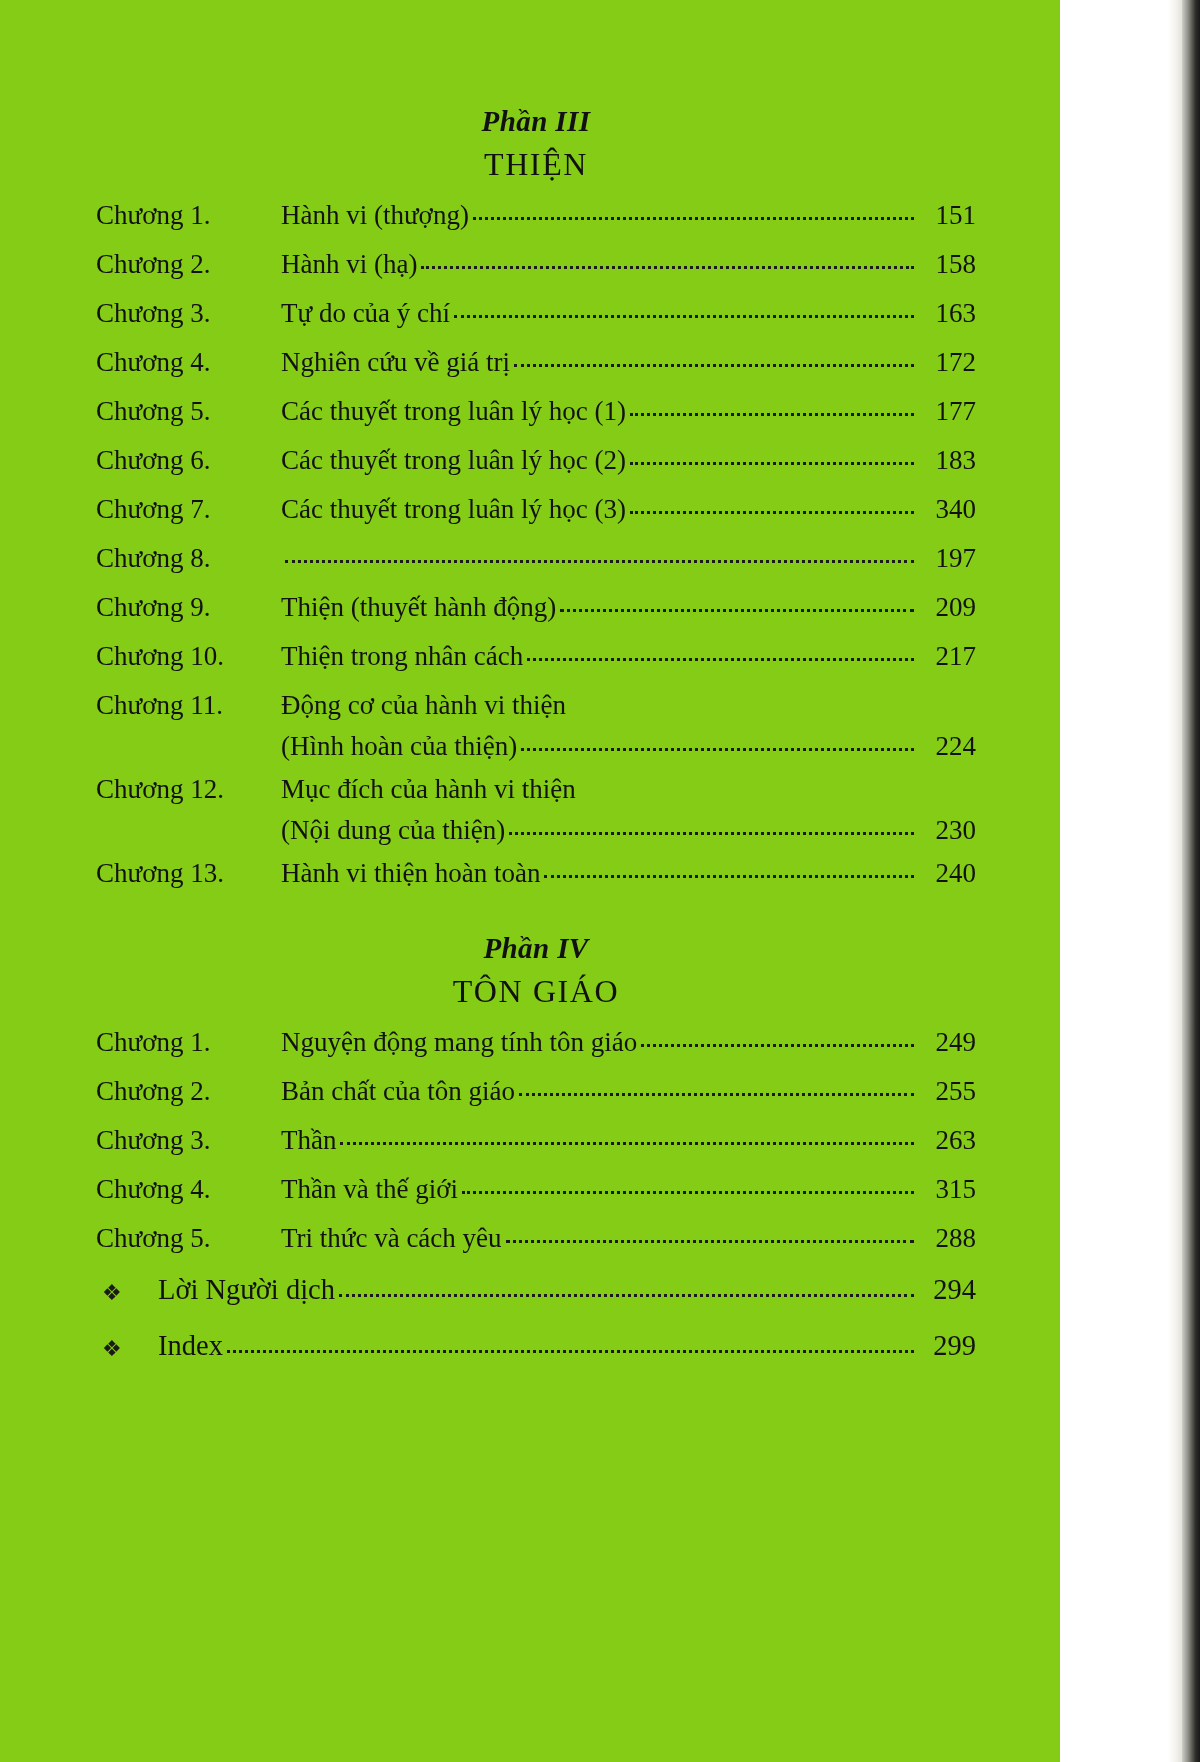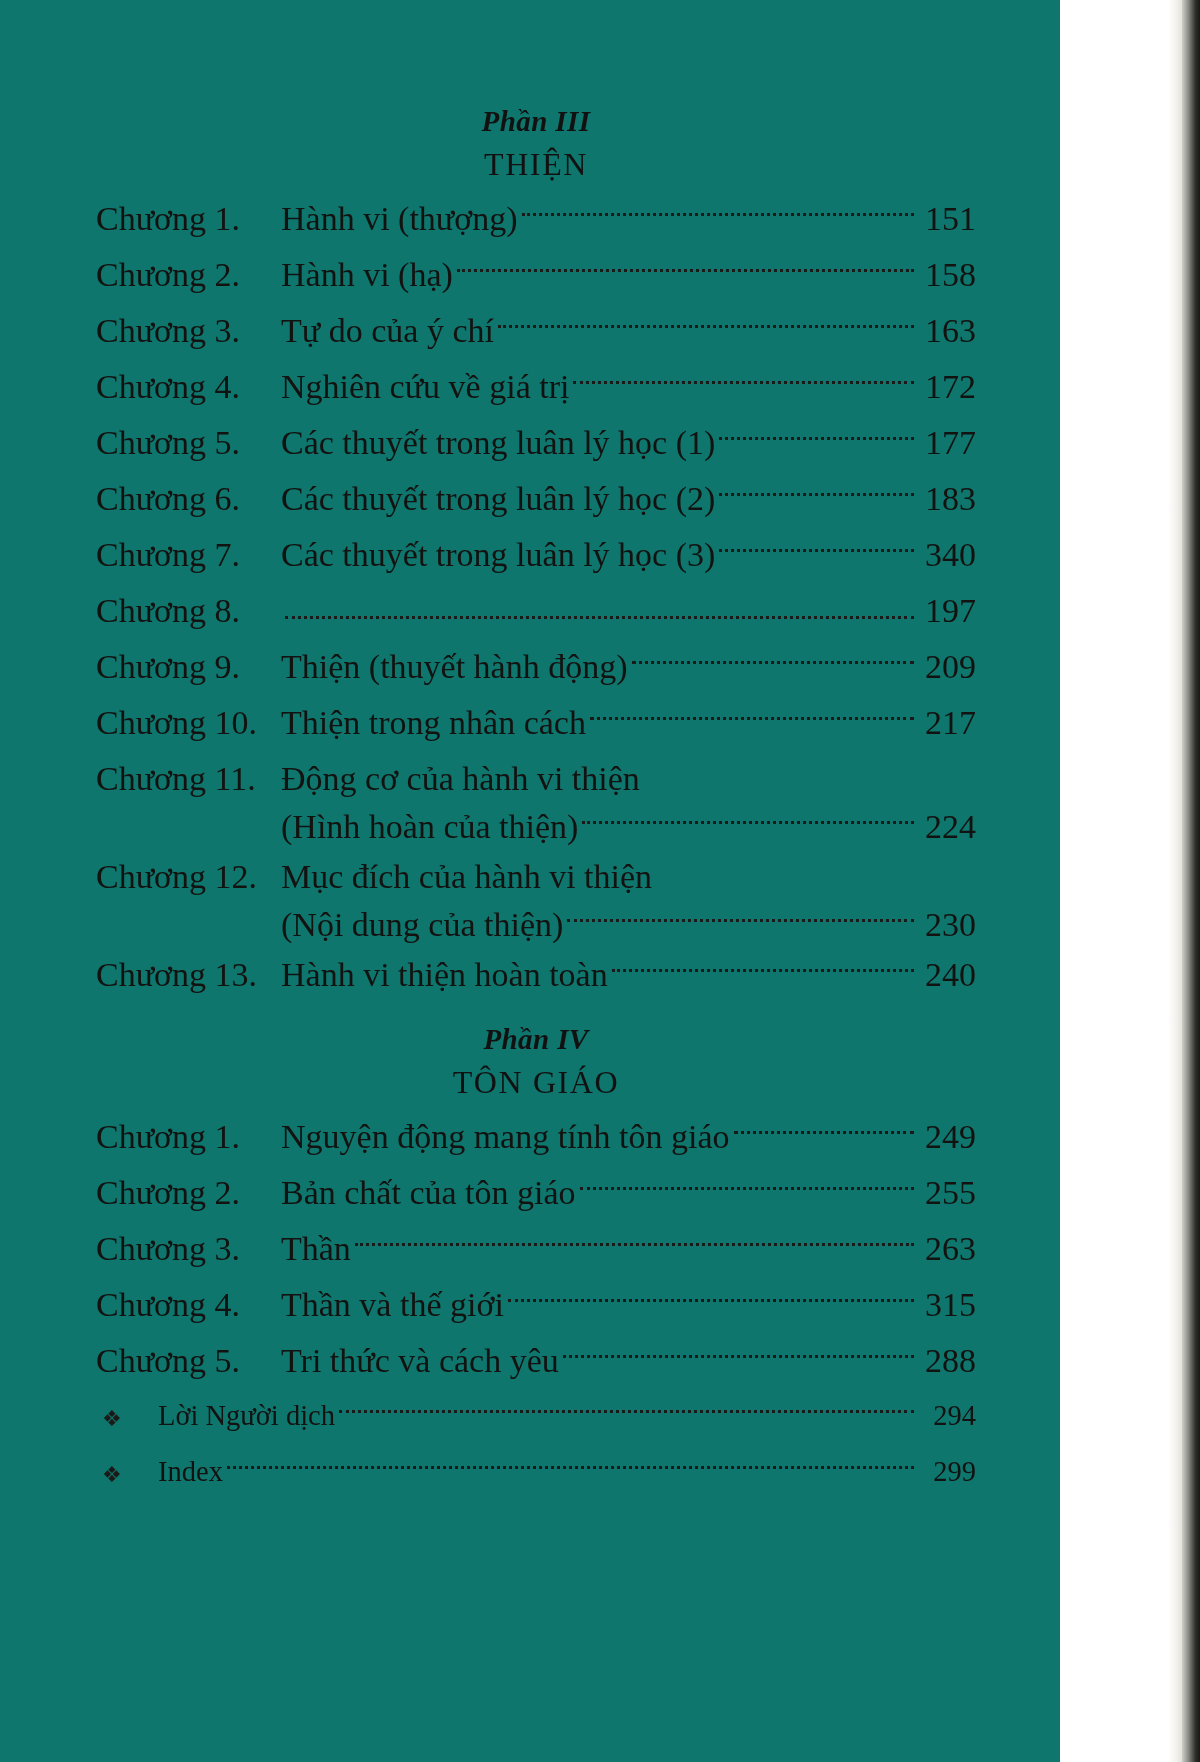--- a/index.html
+++ b/index.html
@@ -30,21 +30,21 @@
     width: 14px;
     height: 100%;
     background: linear-gradient(to right, #ffffff 0%, #f2f1ec 60%, #e2e1da 100%);
   }
   .sheet {
     position: absolute;
     left: 0;
     top: 0;
     width: 1060px;
     height: 1762px;
-    background: #0f766e;
+    background: #84cc16;
   }
   .content {
     position: absolute;
     left: 96px;
     top: 104px;
     width: 880px;
   }
   .part-head {
     text-align: center;
     margin: 0;
@@ -64,34 +64,34 @@
     color: #111;
     line-height: 1.35;
     margin-top: 4px;
   }
   .toc {
     margin-top: 16px;
   }
   .toc-row {
     display: flex;
     align-items: flex-end;
-    font-size: 34px;
+    font-size: 27px;
     color: #121210;
     line-height: 1.0;
     margin-bottom: 22px;
   }
   .chap {
     flex: 0 0 auto;
     width: 185px;
     white-space: nowrap;
   }
   .titlewrap {
     flex: 1 1 auto;
     display: flex;
-    align-items: center;
+    align-items: flex-end;
     min-width: 0;
   }
   .ttl {
     white-space: nowrap;
   }
   .dots {
     flex: 1 1 auto;
     border-bottom: 3px dotted #1a1a18;
     margin: 0 4px 9px 4px;
     height: 0;
@@ -115,21 +115,21 @@
     display: flex;
     align-items: flex-end;
     margin-bottom: 14px;
   }
   .toc-row.multi .line2 {
     display: flex;
     align-items: flex-end;
     padding-left: 185px;
   }
   .part-head.second {
-    margin-top: 30px;
+    margin-top: 44px;
   }
   .extra-row {
     display: flex;
     align-items: flex-end;
     font-size: 28.5px;
     color: #121210;
     margin-bottom: 24px;
   }
   .bullet {
     flex: 0 0 auto;

